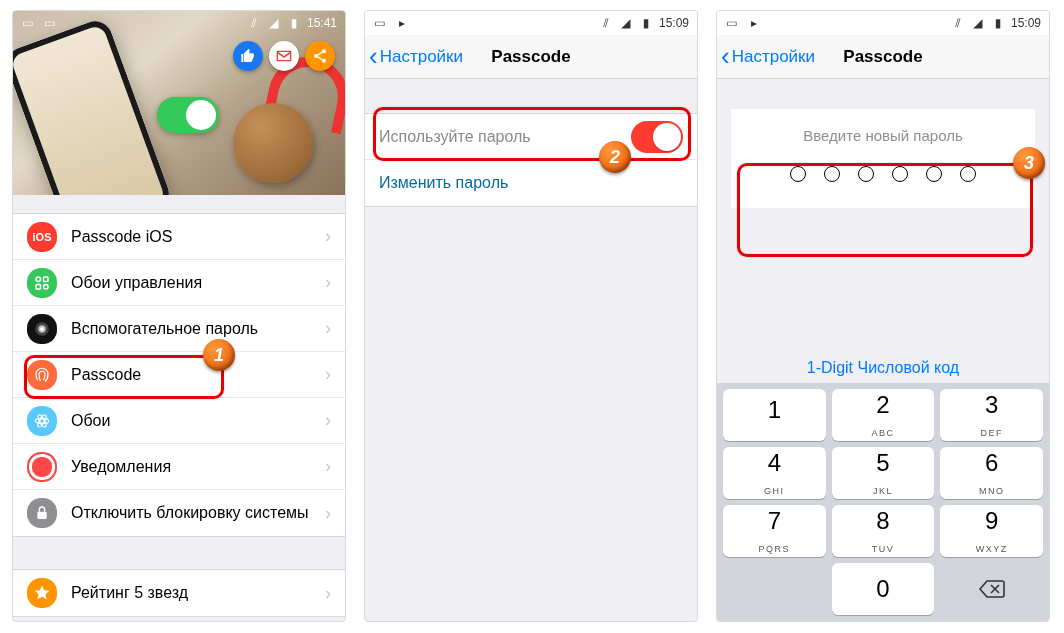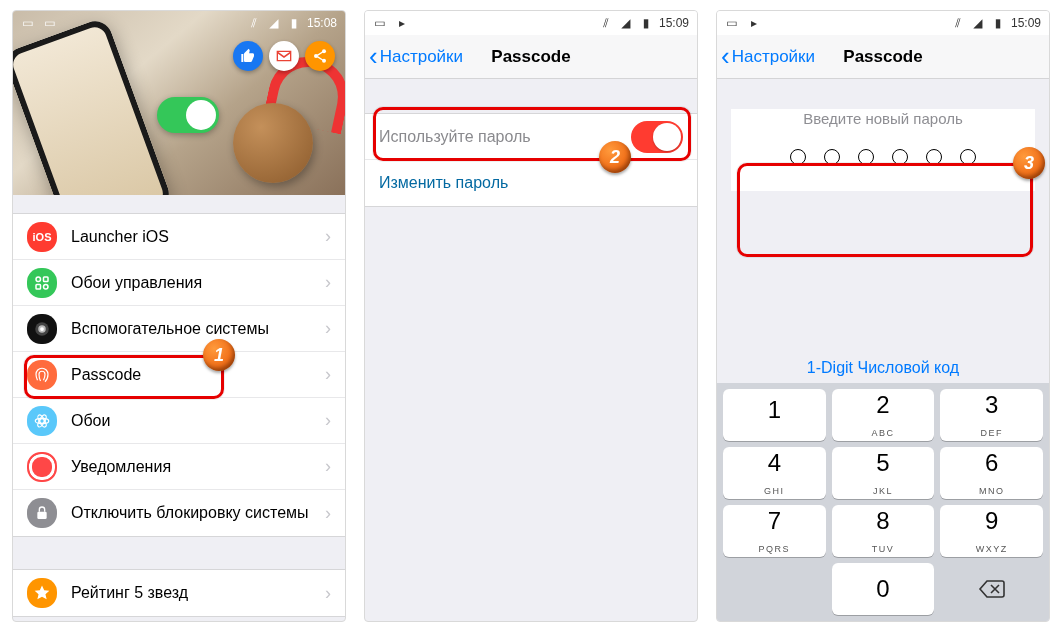--- a/index.html
+++ b/index.html
@@ -53,21 +53,21 @@
   .hl { position:absolute; border:3px solid #e60000; border-radius:10px; pointer-events:none; box-shadow:0 0 0 1px rgba(0,0,0,.06); }
   .badge { position:absolute; width:32px; height:32px; border-radius:50%; background: radial-gradient(circle at 35% 30%, #ff9a3c, #e65100); box-shadow: inset -2px -3px 4px rgba(0,0,0,.35), 0 2px 3px rgba(0,0,0,.35); display:flex; align-items:center; justify-content:center; color:#fff; font-weight:700; font-size:18px; font-style:italic; z-index:5; }
 
   
   .switch { width:52px; height:32px; border-radius:16px; background:#ff3b30; position:relative; flex:none; }
   .switch .knob { position:absolute; right:2px; top:2px; width:28px; height:28px; background:#fff; border-radius:50%; box-shadow:0 1px 2px rgba(0,0,0,.25); }
 
   .link { color:#0369a1; font-size:16px; }
 
   
-  .prompt-area { background:#fff; margin:30px 14px 0; padding:1px 10px 26px; position:relative; text-align:center; }
+  .prompt-area { background:#fff; margin:30px 14px 0; padding:18px 10px 26px; position:relative; text-align:center; }
   .prompt-text { color:#8e8e93; font-size:15px; margin-bottom:22px; }
   .dots { display:flex; justify-content:center; gap:18px; }
   .dot { width:16px; height:16px; border:1.5px solid #000; border-radius:50%; }
 
   .fourdigit { text-align:center; color:#007aff; font-size:16px; padding:18px 0 6px; background:#efeff4; }
 
   .keypad { background:#d1d4da; padding:6px; display:grid; grid-template-columns:repeat(3,1fr); gap:6px; }
   .key { background:#fff; border-radius:6px; height:52px; display:flex; flex-direction:column; align-items:center; justify-content:center; box-shadow:0 1px 0 rgba(0,0,0,.25); }
   .key.fn { background:transparent; box-shadow:none; color:#333; }
   .key .num { font-size:24px; line-height:1; color:#000; }
@@ -82,21 +82,21 @@
     <div class="hero">
       <div class="status dark">
         <div class="status-left">
           <span class="ico">▭</span>
           <span class="ico">▭</span>
         </div>
         <div class="status-right">
           <span class="ico">⫽</span>
           <span class="ico">◢</span>
           <span class="ico">▮</span>
-          <span>15:08</span>
+          <span>15:41</span>
         </div>
       </div>
       <div class="hero-phone"></div>
       <div class="hero-hp"></div>
       <div class="hero-cookie"></div>
       <div class="hero-toggle"></div>
       <div class="hero-fabs">
         <div class="fab like">
           <svg width="16" height="16" viewBox="0 0 24 24" fill="#fff">
               <path d="M2 21h3V9H2v12zm19-11c0-1.1-.9-2-2-2h-5.3l.8-3.8V3.6c0-.4-.2-.8-.4-1.1L13 1 6.6 7.6C6.2 8 6 8.5 6 9v10c0 1.1.9 2 2 2h8c.8 0 1.5-.5 1.8-1.2l3-7c.1-.3.2-.5.2-.8v-2z"></path>
@@ -117,21 +117,21 @@
             </svg>
         </div>
       </div>
     </div>
 
     <div class="group">
       <div class="row">
         <div class="appicon ai-red">
             <span>iOS</span>
           </div>
-        <div class="row-label">Launcher iOS</div>
+        <div class="row-label">Passcode iOS</div>
         <div class="chevron">›</div>
       </div>
       <div class="row">
         <div class="appicon ai-green">
           <svg width="18" height="18" viewBox="0 0 24 24" fill="none" stroke="#fff" stroke-width="2">
               <circle cx="7" cy="7" r="3"></circle>
               <rect x="14" y="4" width="6" height="6" rx="1"></rect>
               <rect x="4" y="14" width="6" height="6" rx="1"></rect>
               <circle cx="17" cy="17" r="3"></circle>
             </svg>
@@ -140,21 +140,21 @@
         <div class="chevron">›</div>
       </div>
       <div class="row">
         <div class="appicon ai-black">
           <svg width="18" height="18" viewBox="0 0 24 24">
               <circle cx="12" cy="12" r="9" fill="#444"></circle>
               <circle cx="12" cy="12" r="5" fill="#bbb"></circle>
               <circle cx="12" cy="12" r="2.5" fill="#fff"></circle>
             </svg>
         </div>
-        <div class="row-label">Вспомогательное системы</div>
+        <div class="row-label">Вспомогательное пароль</div>
         <div class="chevron">›</div>
       </div>
       <div class="row" style="position:relative;">
         <div class="appicon ai-finger">
           <svg width="18" height="18" viewBox="0 0 24 24" fill="none" stroke="#fff" stroke-width="1.6">
               <path d="M12 3a8 8 0 018 8c0 4-2 8-4 10M4 11a8 8 0 018-8M6 19c-1-2-2-5-2-8M12 7a4 4 0 014 4c0 3-1 6-2 8M8 11a4 4 0 014-4M10 20c-1-2-2-5-2-9"></path>
             </svg>
         </div>
         <div class="row-label">Passcode</div>
         <div class="chevron">›</div>

